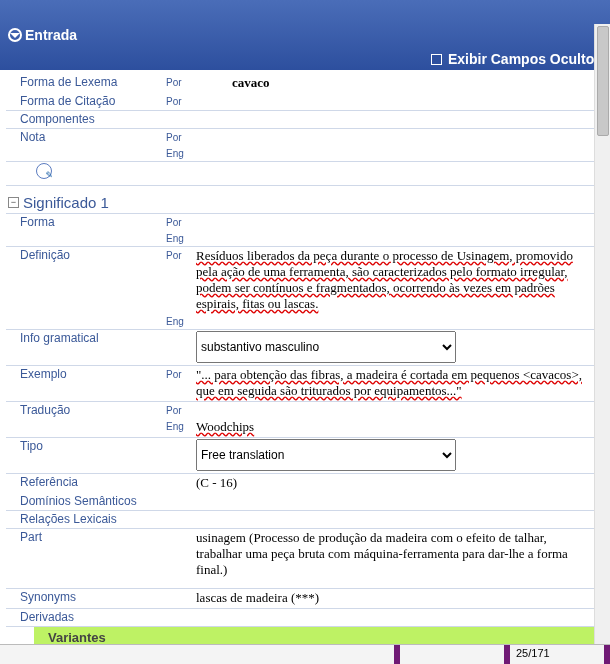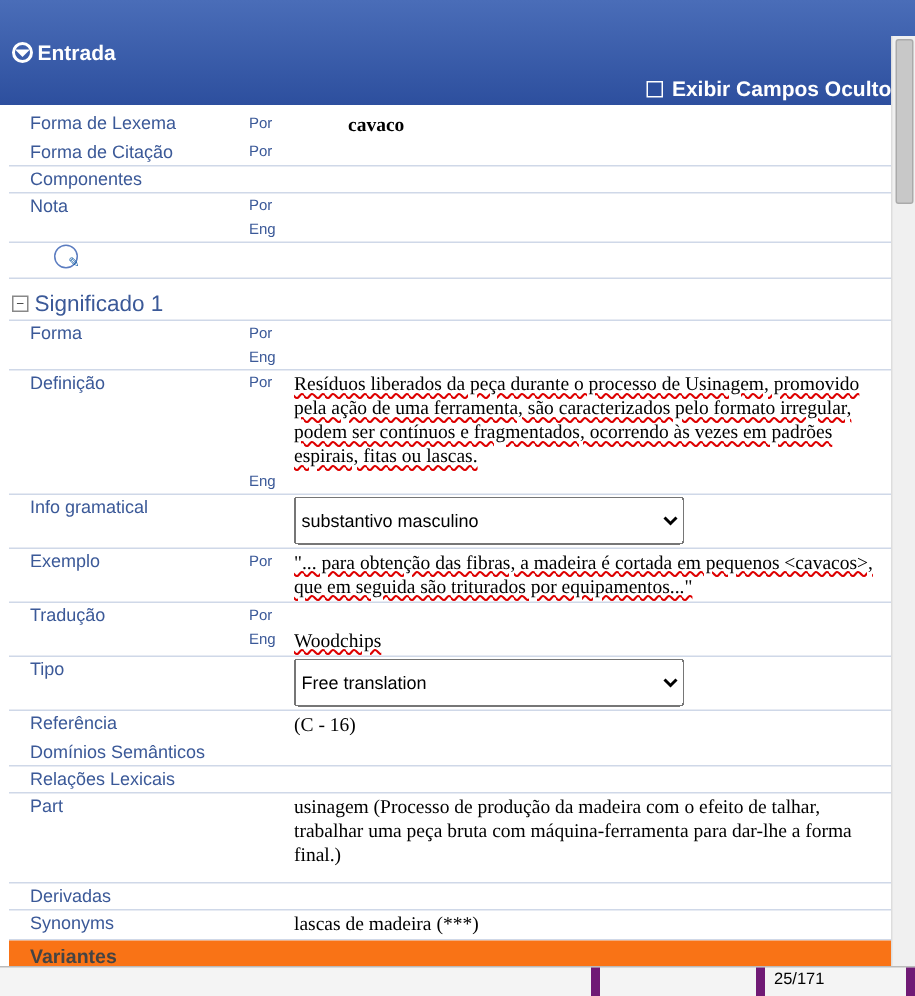--- a/index.html
+++ b/index.html
@@ -17,21 +17,21 @@
   .lang { width: 30px; color: #3b5998; font-size: 10px; text-align: left; padding-top: 2px; }
   .val { flex: 1; font-family: 'Times New Roman', serif; font-size: 13px; color: #000; padding-right: 4px; }
   .val-bold { font-weight: bold; margin-left: 36px; }
   .underline-red { text-decoration: underline; text-decoration-color: #d00; text-decoration-style: wavy; }
   .subrow { display: flex; align-items: flex-start; padding-left: 160px; padding-bottom: 2px; border-bottom: 1px solid #cfd8e8; }
   .subrow .lang { width: 30px; }
   .subrow .val { flex: 1; }
   .section { display: flex; align-items: center; padding: 2px 0; border-bottom: 1px solid #cfd8e8; }
   .section .expand { width: 11px; height: 11px; border: 1px solid #888; font-size: 9px; line-height: 9px; text-align: center; margin-left: 2px; margin-right: 4px; cursor: pointer; color: #444; }
   .section .stitle { color: #3b5998; font-weight: normal; font-size: 15px; }
-  .sectionbar { background: #f97316; padding: 3px 0 3px 14px; border-bottom: 1px solid #cfd8e8; font-weight: bold; color: #444; font-size: 13px; }
+  .sectionbar { background: #bef264; padding: 3px 0 3px 14px; border-bottom: 1px solid #cfd8e8; font-weight: bold; color: #444; font-size: 13px; margin-left: 28px; }
   select { font-family: Arial, sans-serif; font-size: 12px; height: 32px; }
   .globe-icon { width: 16px; height: 16px; border: 1px solid #5b7cc0; border-radius: 50%; display: inline-block; position: relative; }
   .globe-icon::after { content: "✎"; position: absolute; right: -2px; bottom: -2px; font-size: 9px; color: #26a; }
   .statusbar { position: absolute; bottom: 0; left: 0; right: 0; height: 20px; border-top: 1px solid #bbb; display: flex; font-size: 11px; background: #f4f4f4; }
   .statusbar .cell { border-right: 6px solid #701a75; padding: 2px 6px; }
   .statusbar .cell.wide { flex: 1; }
   .statusbar .cell.page { width: 100px; text-align: left; }
   .scroll-hint { position: absolute; right: 0; top: 24px; bottom: 20px; width: 16px; background: #f0f0f0; border-left: 1px solid #ddd; }
   .scroll-thumb { position: absolute; left: 2px; top: 2px; width: 12px; height: 110px; background: #c8c8c8; border: 1px solid #aaa; border-radius: 2px; }
 </style>
@@ -166,29 +166,29 @@
     <div class="val"></div>
   </div>
 
   <div class="row" style="padding-bottom:10px;">
     <div class="label">Part</div>
     <div class="lang"></div>
     <div class="val" style="font-family:'Times New Roman',serif;">usinagem (Processo de produção da madeira  com o efeito de talhar, trabalhar uma peça bruta com máquina-ferramenta para dar-lhe a forma final.)</div>
   </div>
 
   <div class="row">
+    <div class="label">Synonyms</div>
+    <div class="lang"></div>
+    <div class="val" style="font-family:'Times New Roman',serif;">lascas de madeira (***)</div>
+  </div>
+
+  <div class="row">
     <div class="label">Derivadas</div>
     <div class="lang"></div>
     <div class="val"></div>
-  </div>
-
-  <div class="row">
-    <div class="label">Synonyms</div>
-    <div class="lang"></div>
-    <div class="val" style="font-family:'Times New Roman',serif;">lascas de madeira (***)</div>
   </div>
 
   <div class="sectionbar">Variantes</div>
   <div class="sectionbar" style="border-bottom:none;">Alomorfos</div>
 
 </div>
 
 <div class="scroll-hint">
   <div class="scroll-thumb"></div>
 </div>

